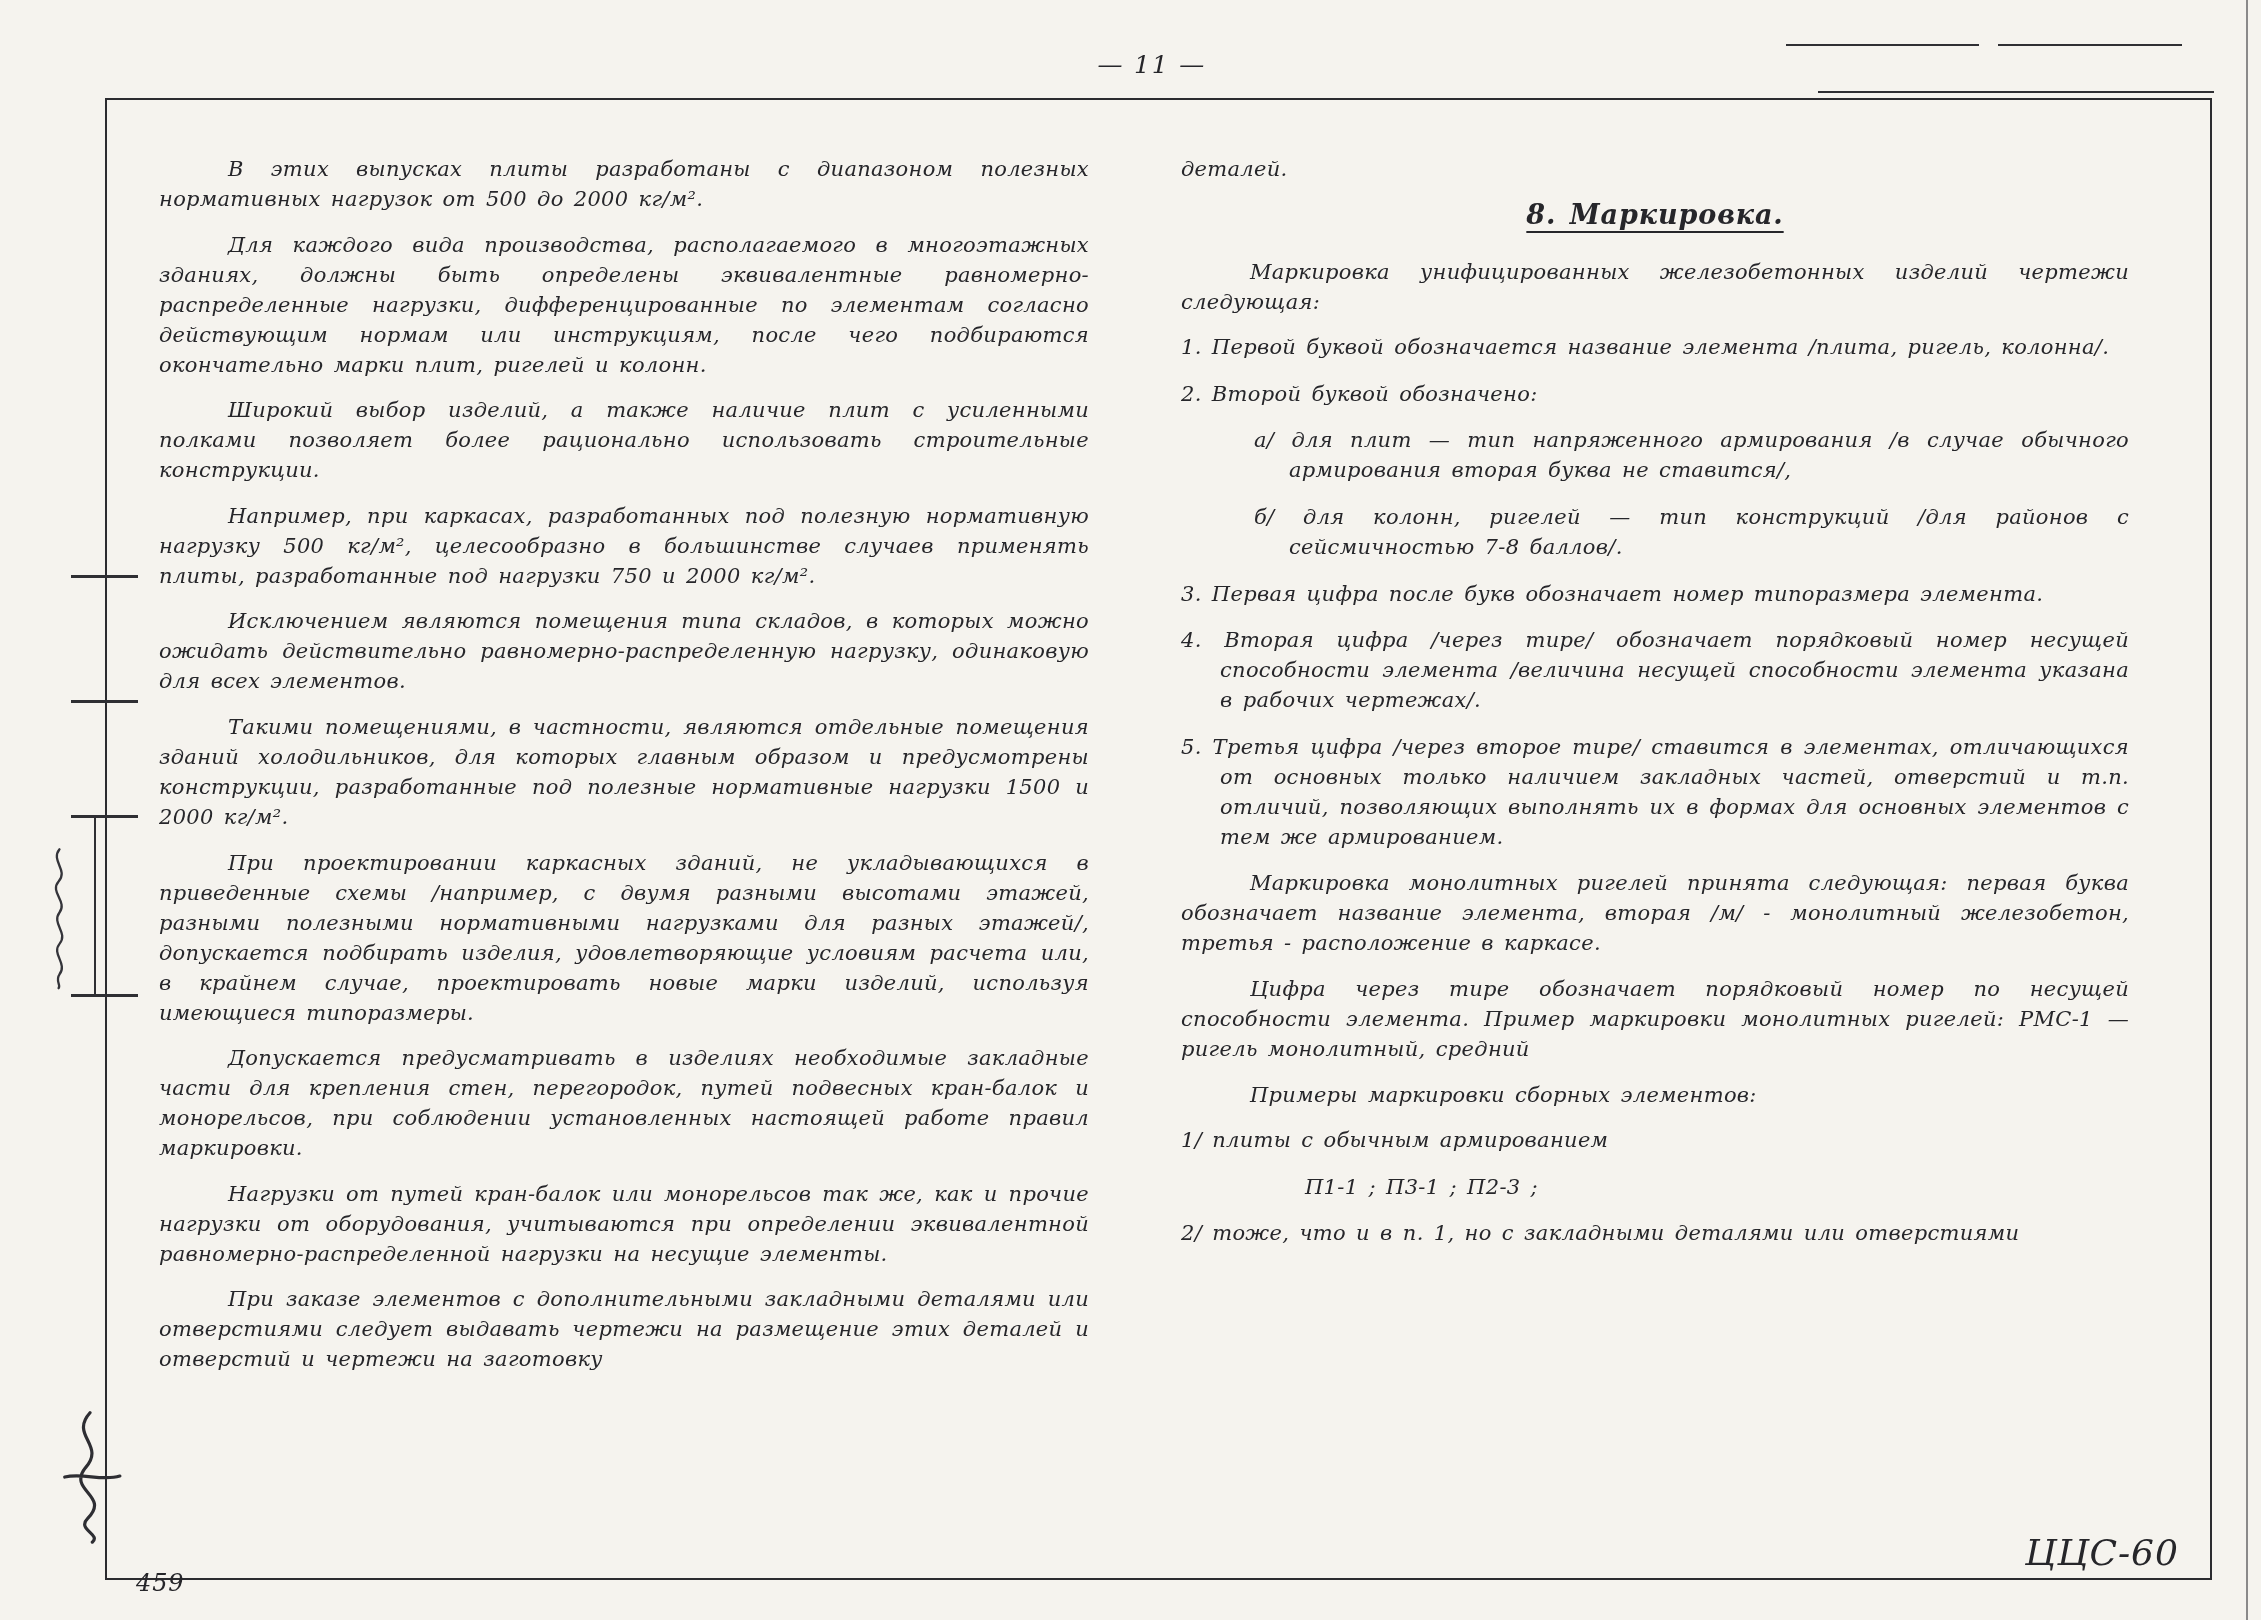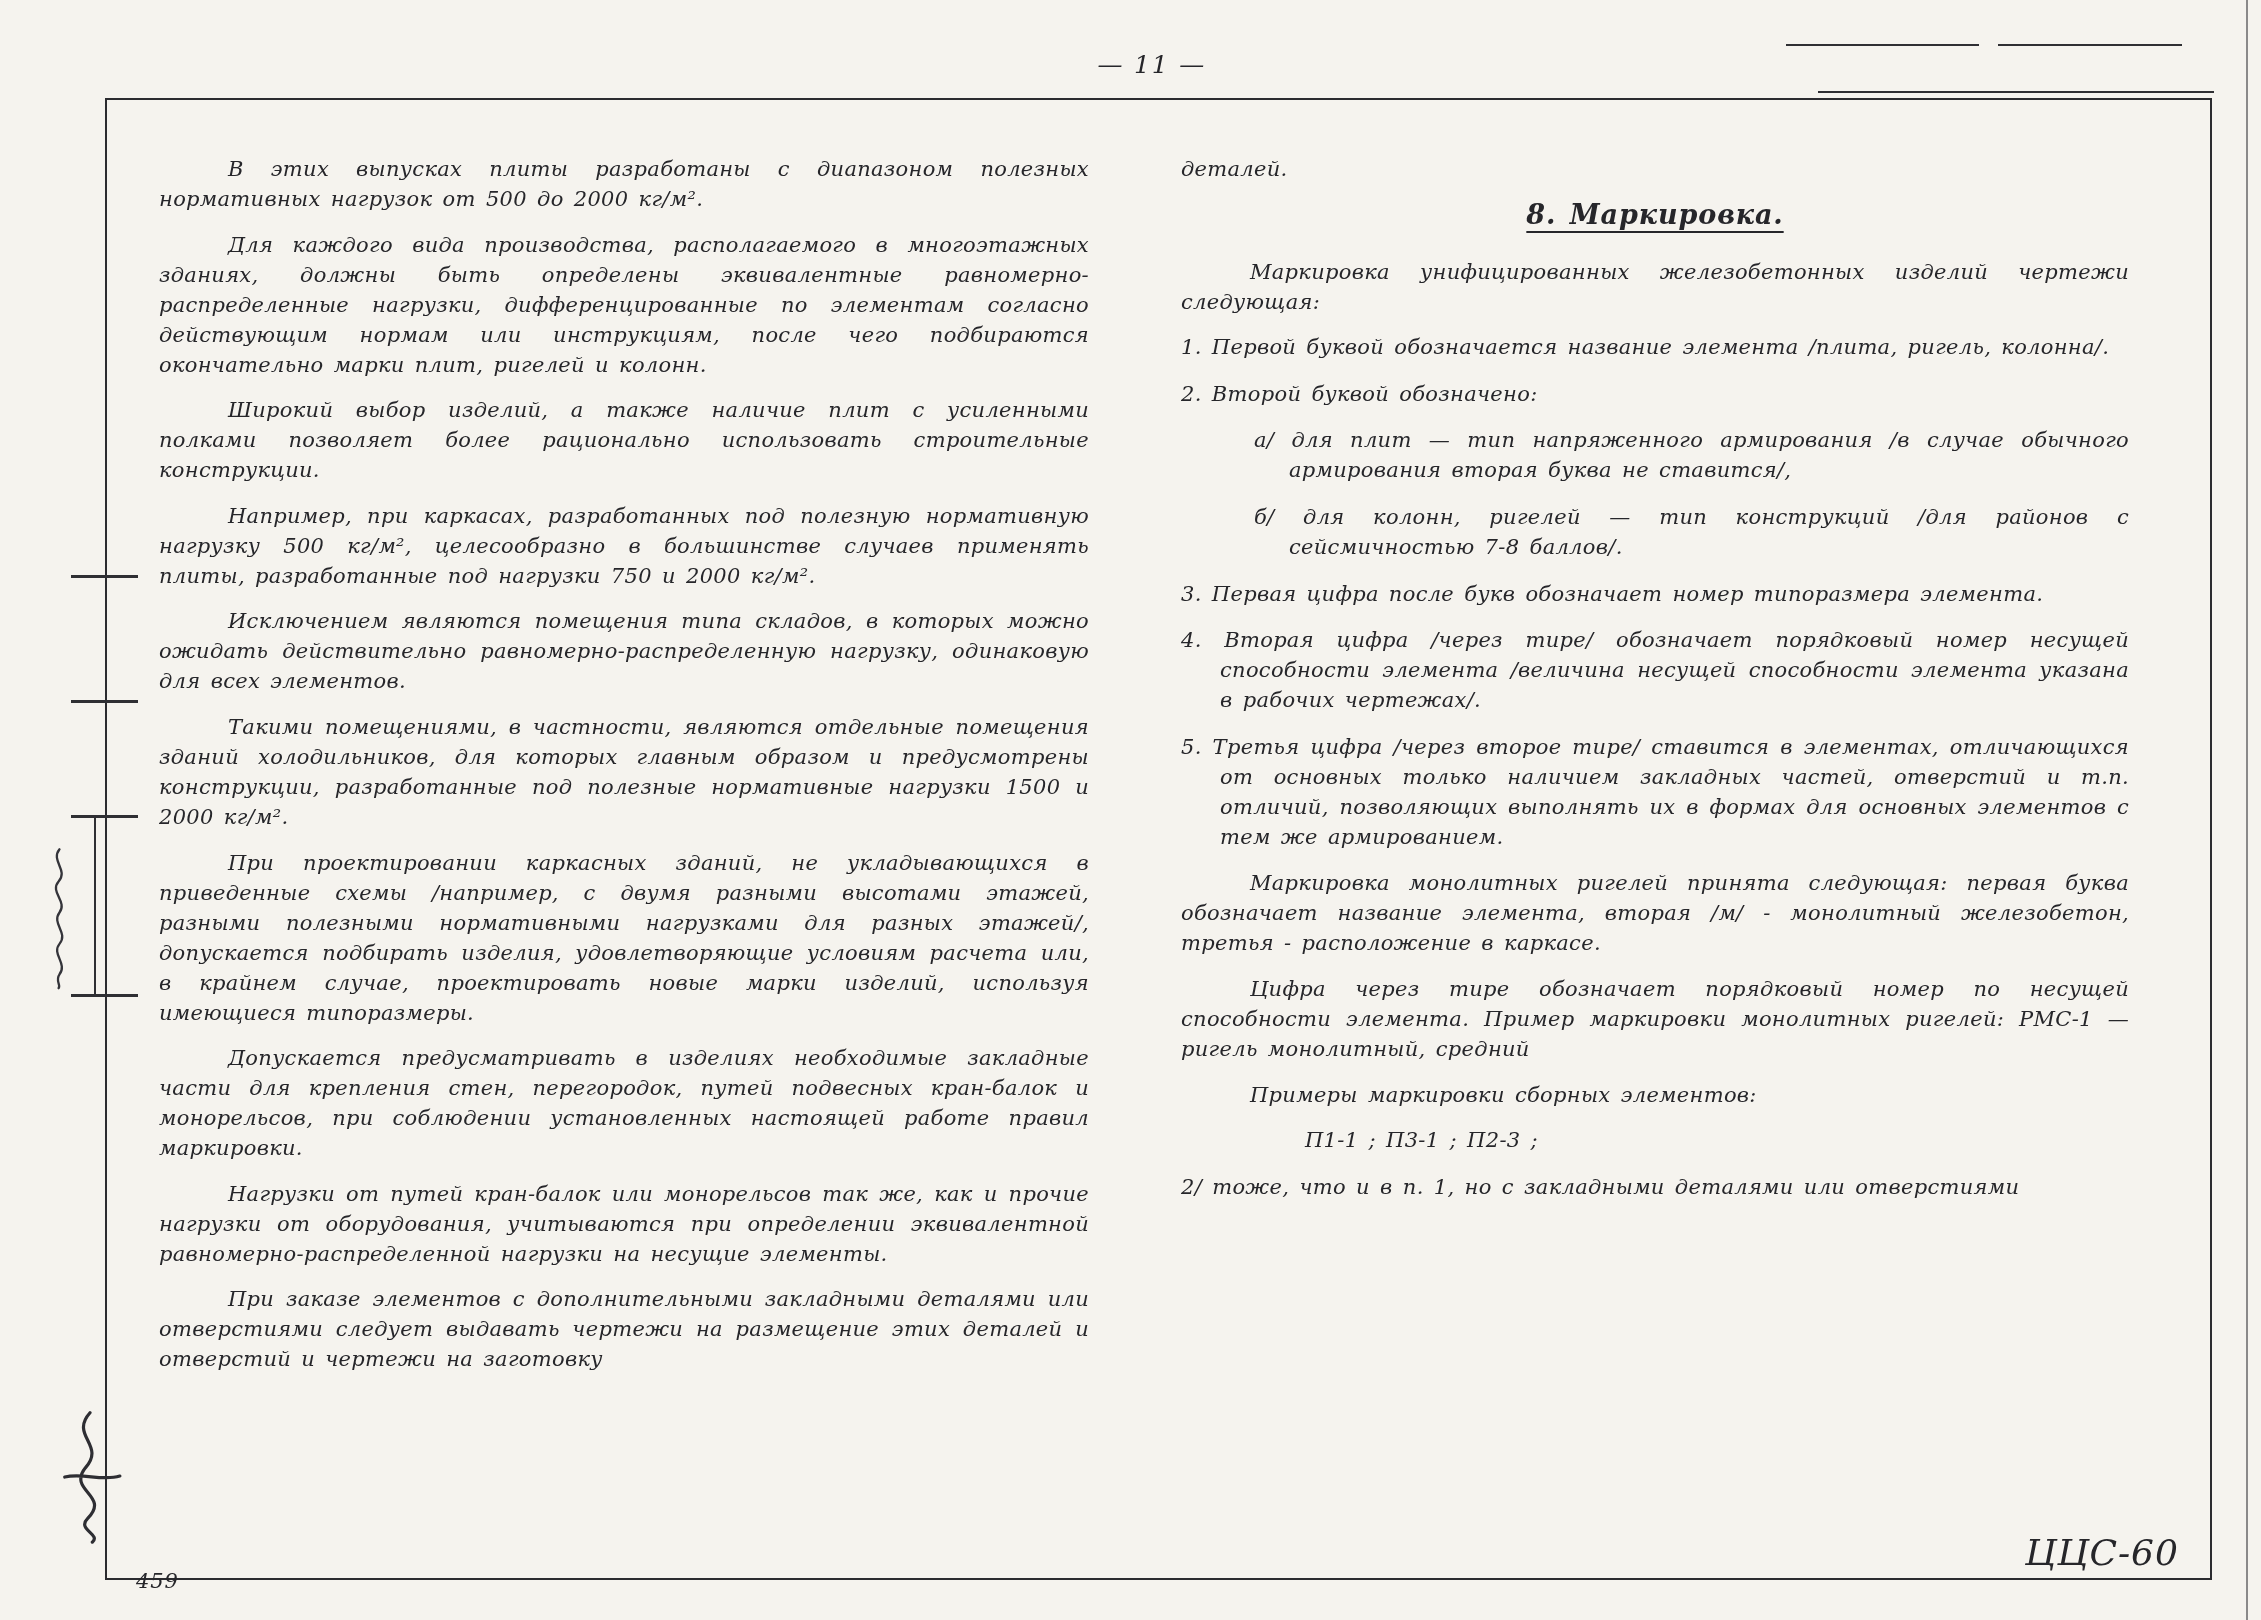--- a/index.html
+++ b/index.html
@@ -91,21 +91,21 @@
   }
   .example {
     padding-left: 124px;
     margin-bottom: 16.6px;
   }
   .indent-deep { padding-left: 258px; }
 
   .footer-page-number {
     position: absolute;
     left: 136px; top: 1569px;
-    font-size: 21px;
+    font-size: 24px;
     letter-spacing: 0.9px;
   }
   .sheet-code {
     position: absolute;
     left: 2025px; top: 1512px;
     font-size: 36px;
     letter-spacing: 0.9px;
     margin-top: 20px;
   }
   .svg-mark { position: absolute; }
@@ -164,20 +164,21 @@
     <p class="sub-item">б/ для колонн, ригелей — тип конструкций /для районов с сейсмичностью 7-8 баллов/.</p>
 
     <p class="num-item">3. Первая цифра после букв обозначает номер типоразмера элемента.</p>
     <p class="num-item">4. Вторая цифра /через тире/ обозначает порядковый номер несущей способности элемента /величина несущей способности элемента указана в рабочих чертежах/.</p>
     <p class="num-item">5. Третья цифра /через второе тире/ ставится в элементах, отличающихся от основных только наличием закладных частей, отверстий и т.п. отличий, позволяющих выполнять их в формах для основных элементов с тем же армированием.</p>
 
     <p class="para">Маркировка монолитных ригелей принята следующая: первая буква обозначает название элемента, вторая /м/ - монолитный железобетон, третья - расположение в каркасе.</p>
     <p class="para">Цифра через тире обозначает порядковый номер по несущей способности элемента. Пример маркировки монолитных ригелей: РМС-1 — ригель монолитный, средний</p>
 
     <p class="para">Примеры маркировки сборных элементов:</p>
+    <p class="num-item">1/ плиты с обычным армированием</p>
     <p class="example">П1-1 ;  П3-1 ;  П2-3 ;</p>
     <p class="num-item">2/ тоже, что и в п. 1, но с закладными деталями или отверстиями</p>
   </div>
 
   <div class="footer-page-number">459</div>
   <div class="sheet-code">ЦЦС-60</div>
 
 </div>
 
 

